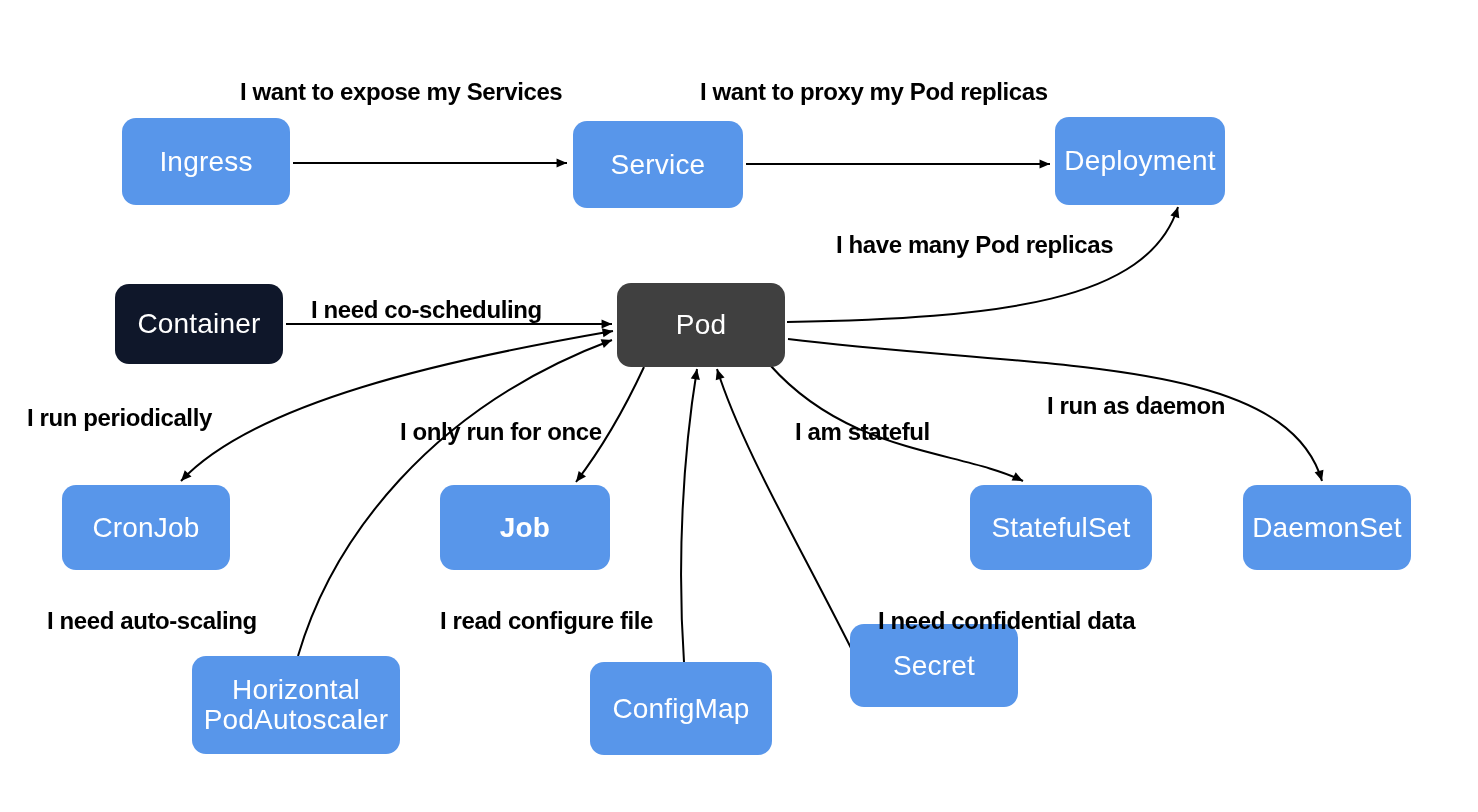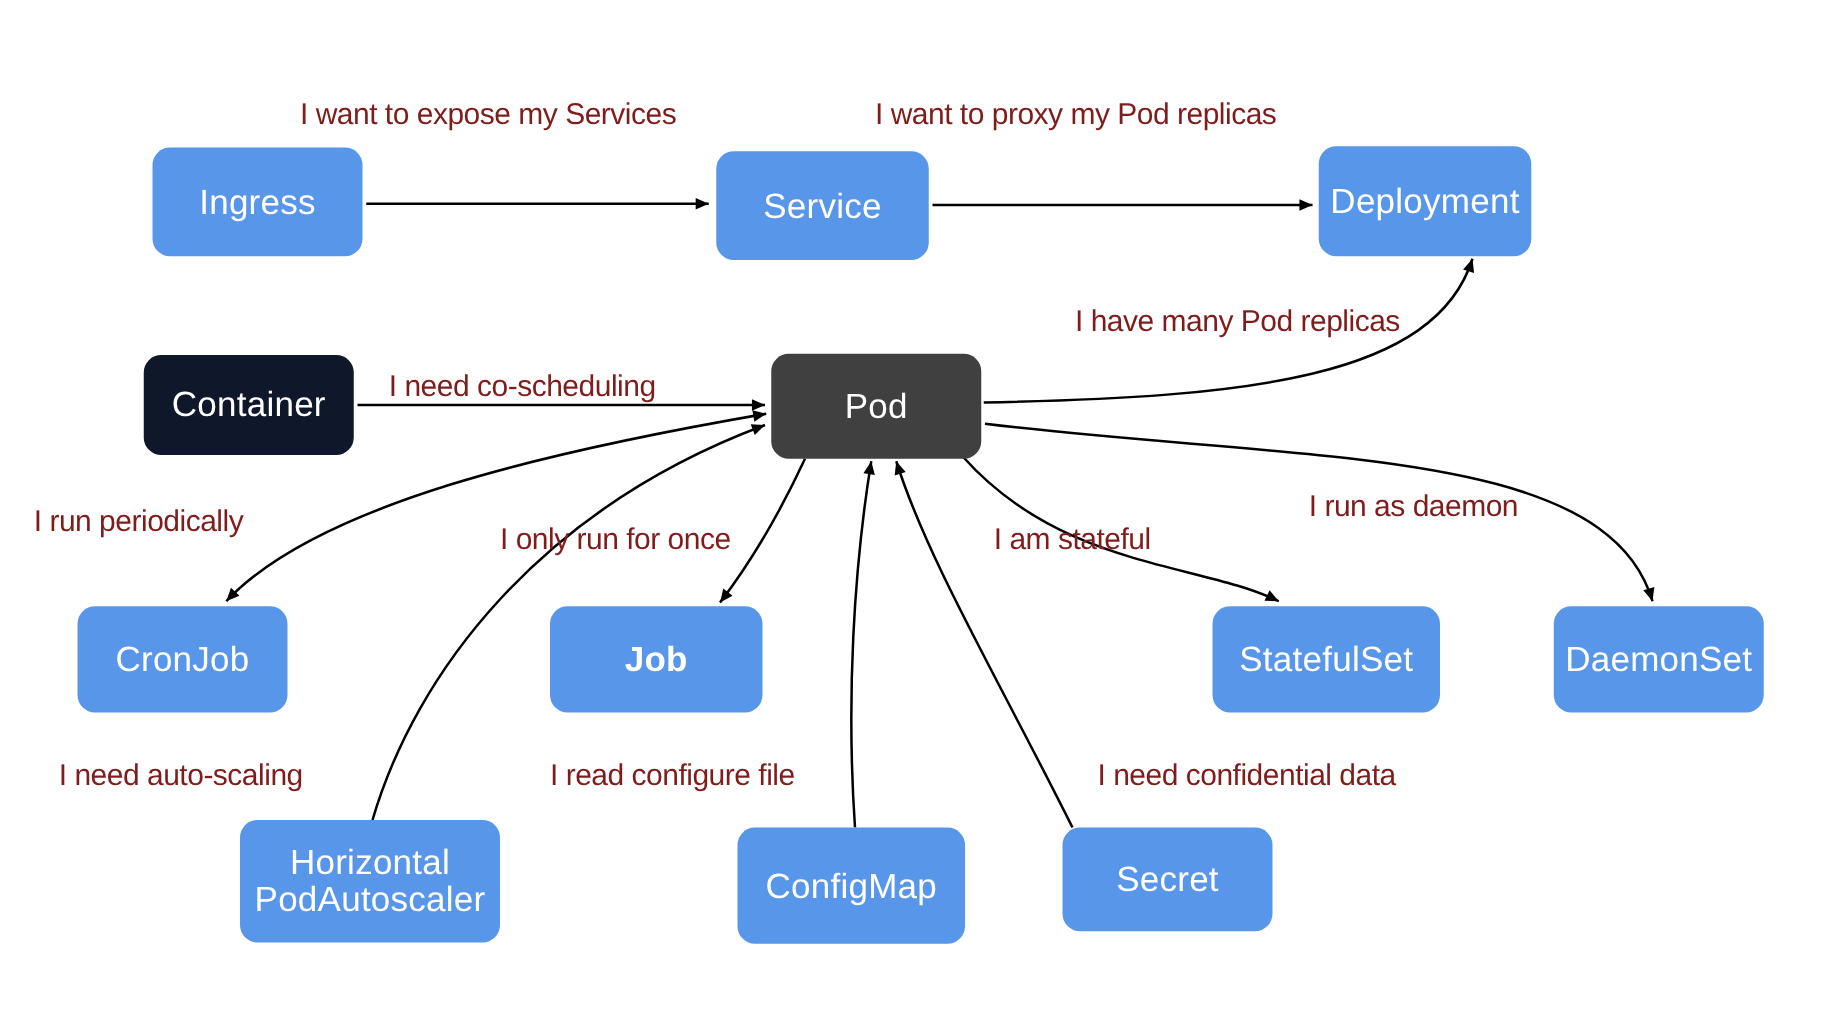--- a/index.html
+++ b/index.html
@@ -10,41 +10,41 @@
   #edges{position:absolute;left:0;top:0;width:1478px;height:812px;}
   .node{
     position:absolute;border-radius:14px;display:flex;flex-direction:column;
     align-items:center;justify-content:center;color:#ffffff;font-size:28px;
     letter-spacing:0.2px;line-height:30px;text-align:center;
   }
   .blue{background:#5896EA;}
   .pink{background:#0f172a;}
   .red{background:#404040;}
   .elabel{
-    position:absolute;color:#7f1d1d;font-weight:400;font-size:24px;
+    position:absolute;color:#000000;font-weight:700;font-size:24px;
     letter-spacing:-0.4px;white-space:nowrap;line-height:28px;
   }
   
   #n-ingress{left:122px;top:118px;width:168px;height:87px;}
   #n-service{left:573px;top:121px;width:170px;height:87px;}
   #n-deployment{left:1055px;top:117px;width:170px;height:88px;}
   #n-container{left:115px;top:284px;width:168px;height:80px;}
   #n-pod{left:617px;top:283px;width:168px;height:84px;}
   #n-cronjob{left:62px;top:485px;width:168px;height:85px;}
   #n-job{left:440px;top:485px;width:170px;height:85px;font-weight:bold;}
   #n-statefulset{left:970px;top:485px;width:182px;height:85px;}
   #n-daemonset{left:1243px;top:485px;width:168px;height:85px;}
   #n-hpa{left:192px;top:656px;width:208px;height:98px;}
   #n-configmap{left:590px;top:662px;width:182px;height:93px;}
-  #n-secret{left:850px;top:662px;width:168px;height:83px;}
+  #n-secret{left:850px;top:624px;width:168px;height:83px;}
   
   #l-expose{left:240px;top:78px;}
   #l-proxy{left:700px;top:78px;}
   #l-coschedule{left:311px;top:296px;}
-  #l-replicas{left:836px;top:244px;margin-left:24px;}
+  #l-replicas{left:836px;top:231px;}
   #l-periodic{left:27px;top:404px;}
   #l-once{left:400px;top:418px;}
   #l-stateful{left:795px;top:418px;}
   #l-daemon{left:1047px;top:392px;}
   #l-autoscale{left:47px;top:607px;}
   #l-configure{left:440px;top:607px;}
   #l-confidential{left:878px;top:607px;}
   .edge{stroke:#000000;stroke-width:2;fill:none;}
 </style>
 </head>

